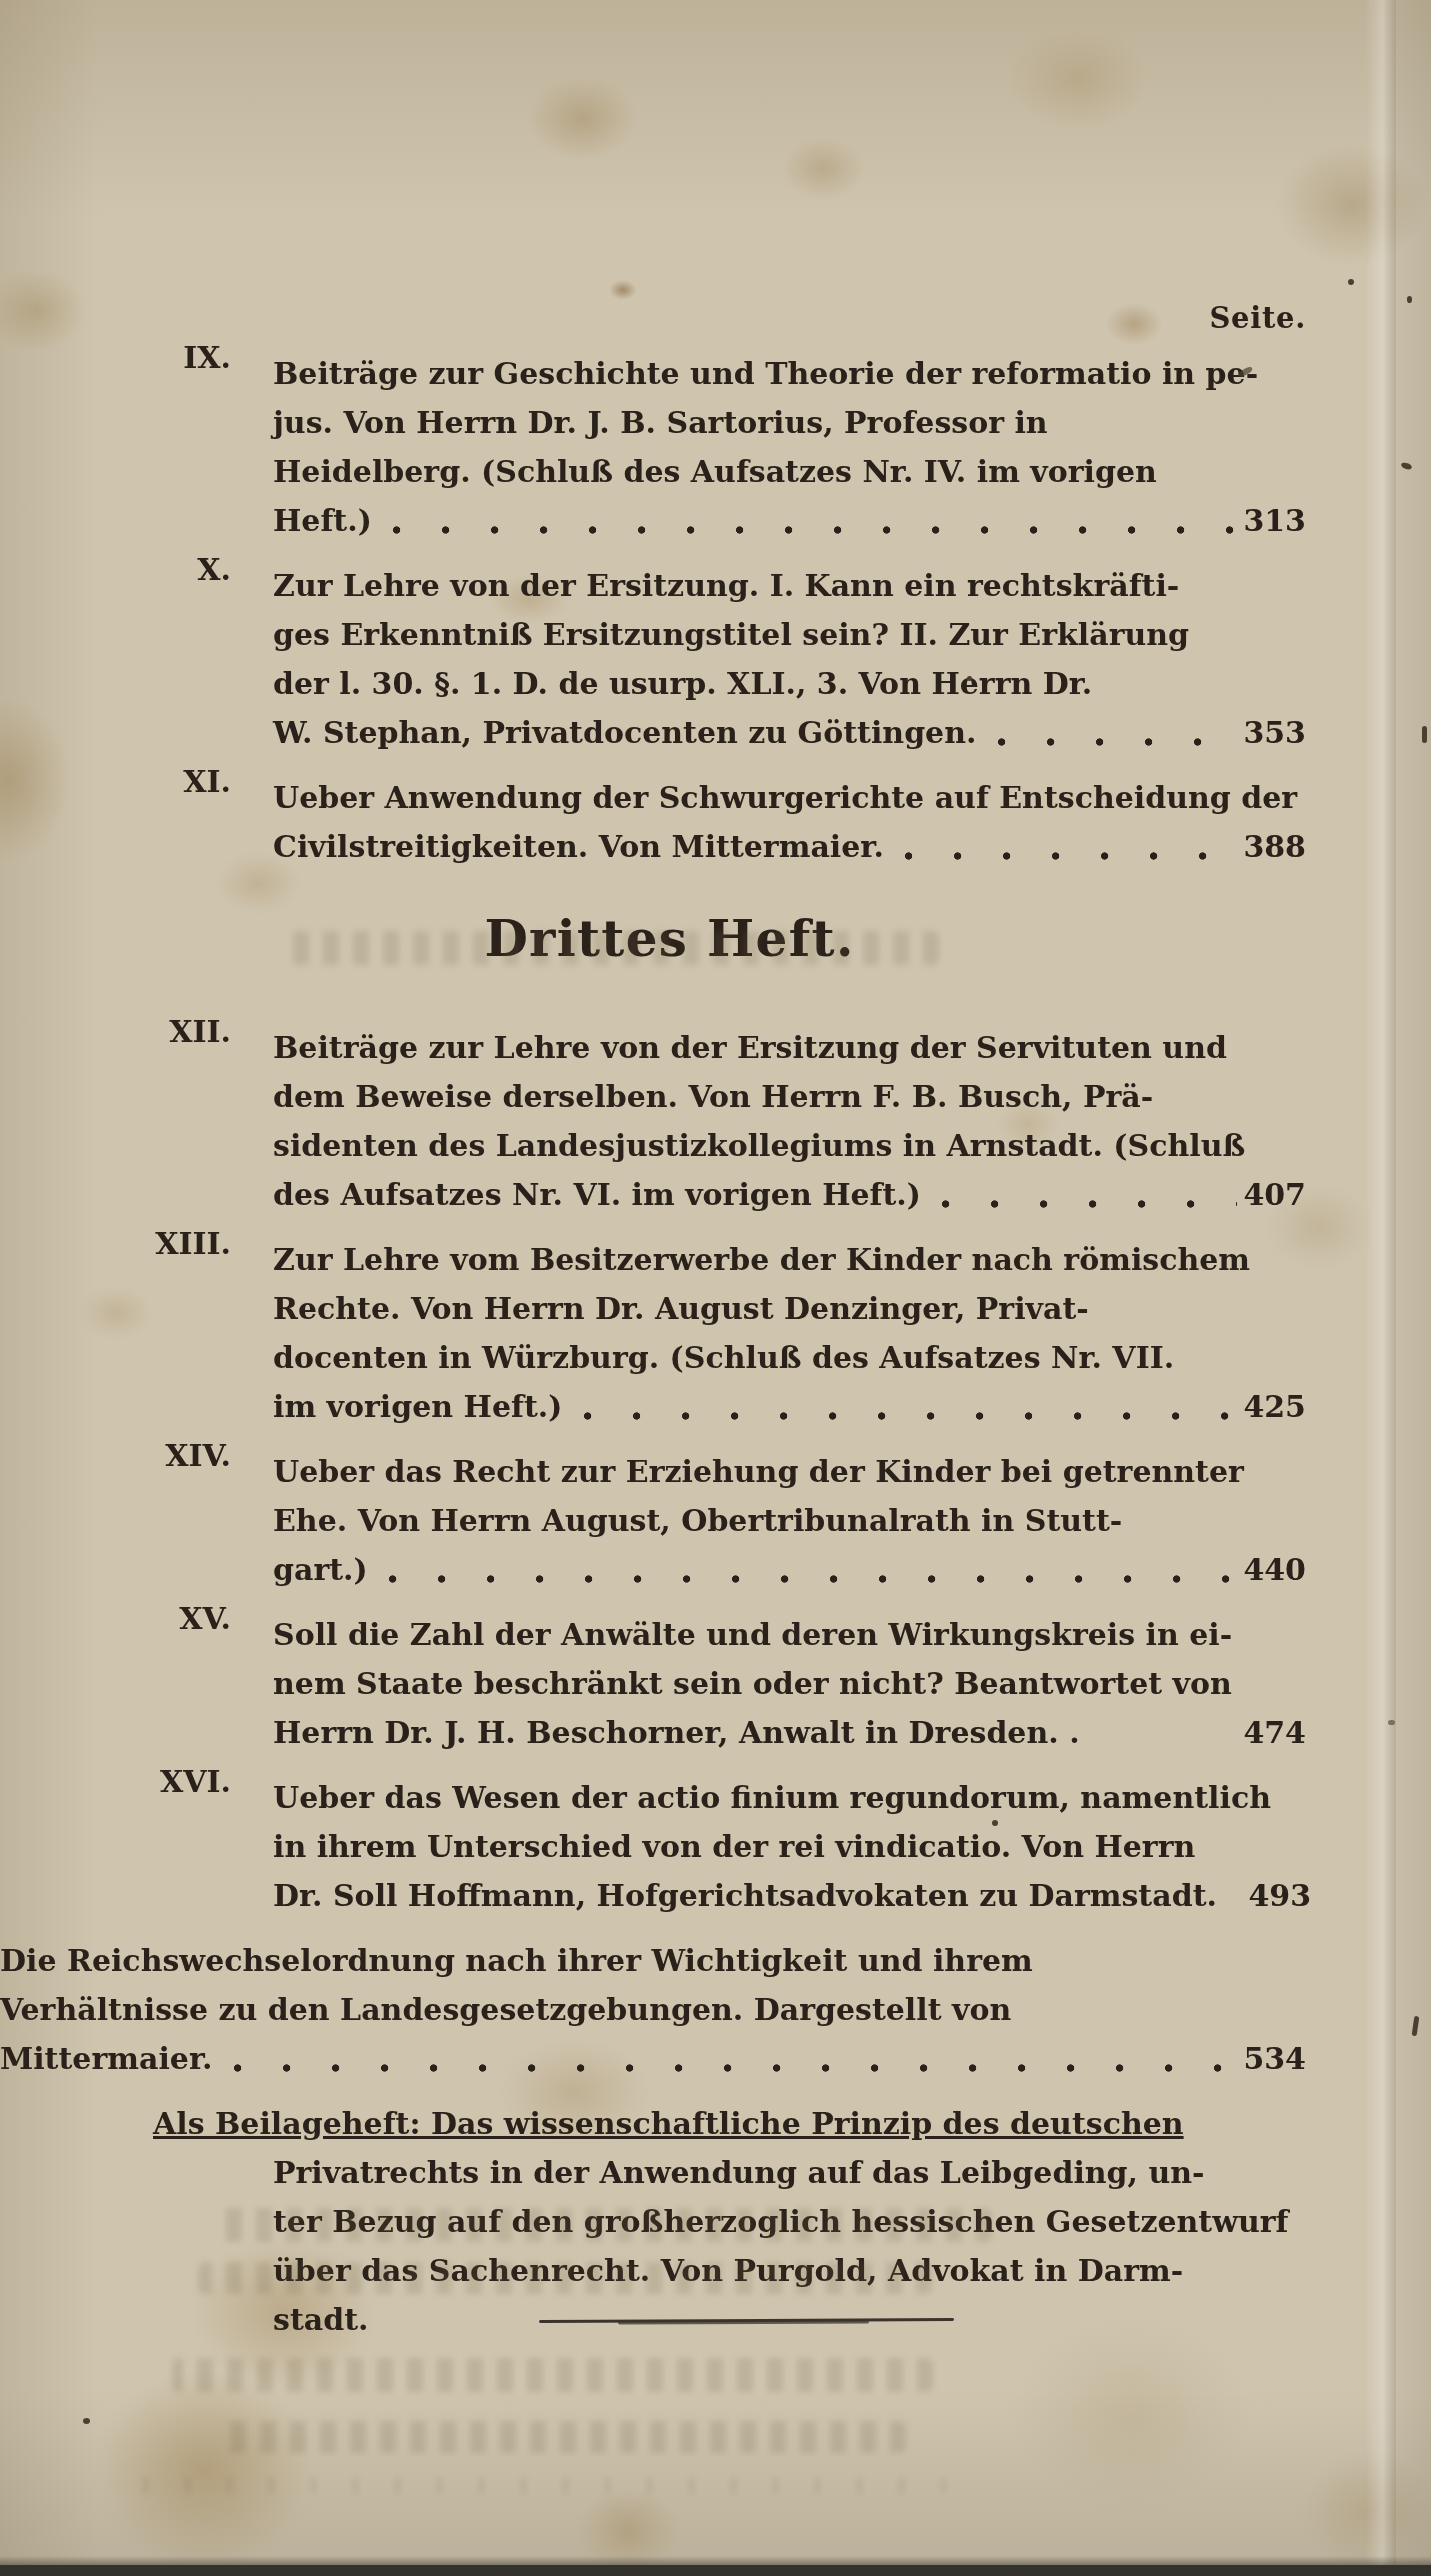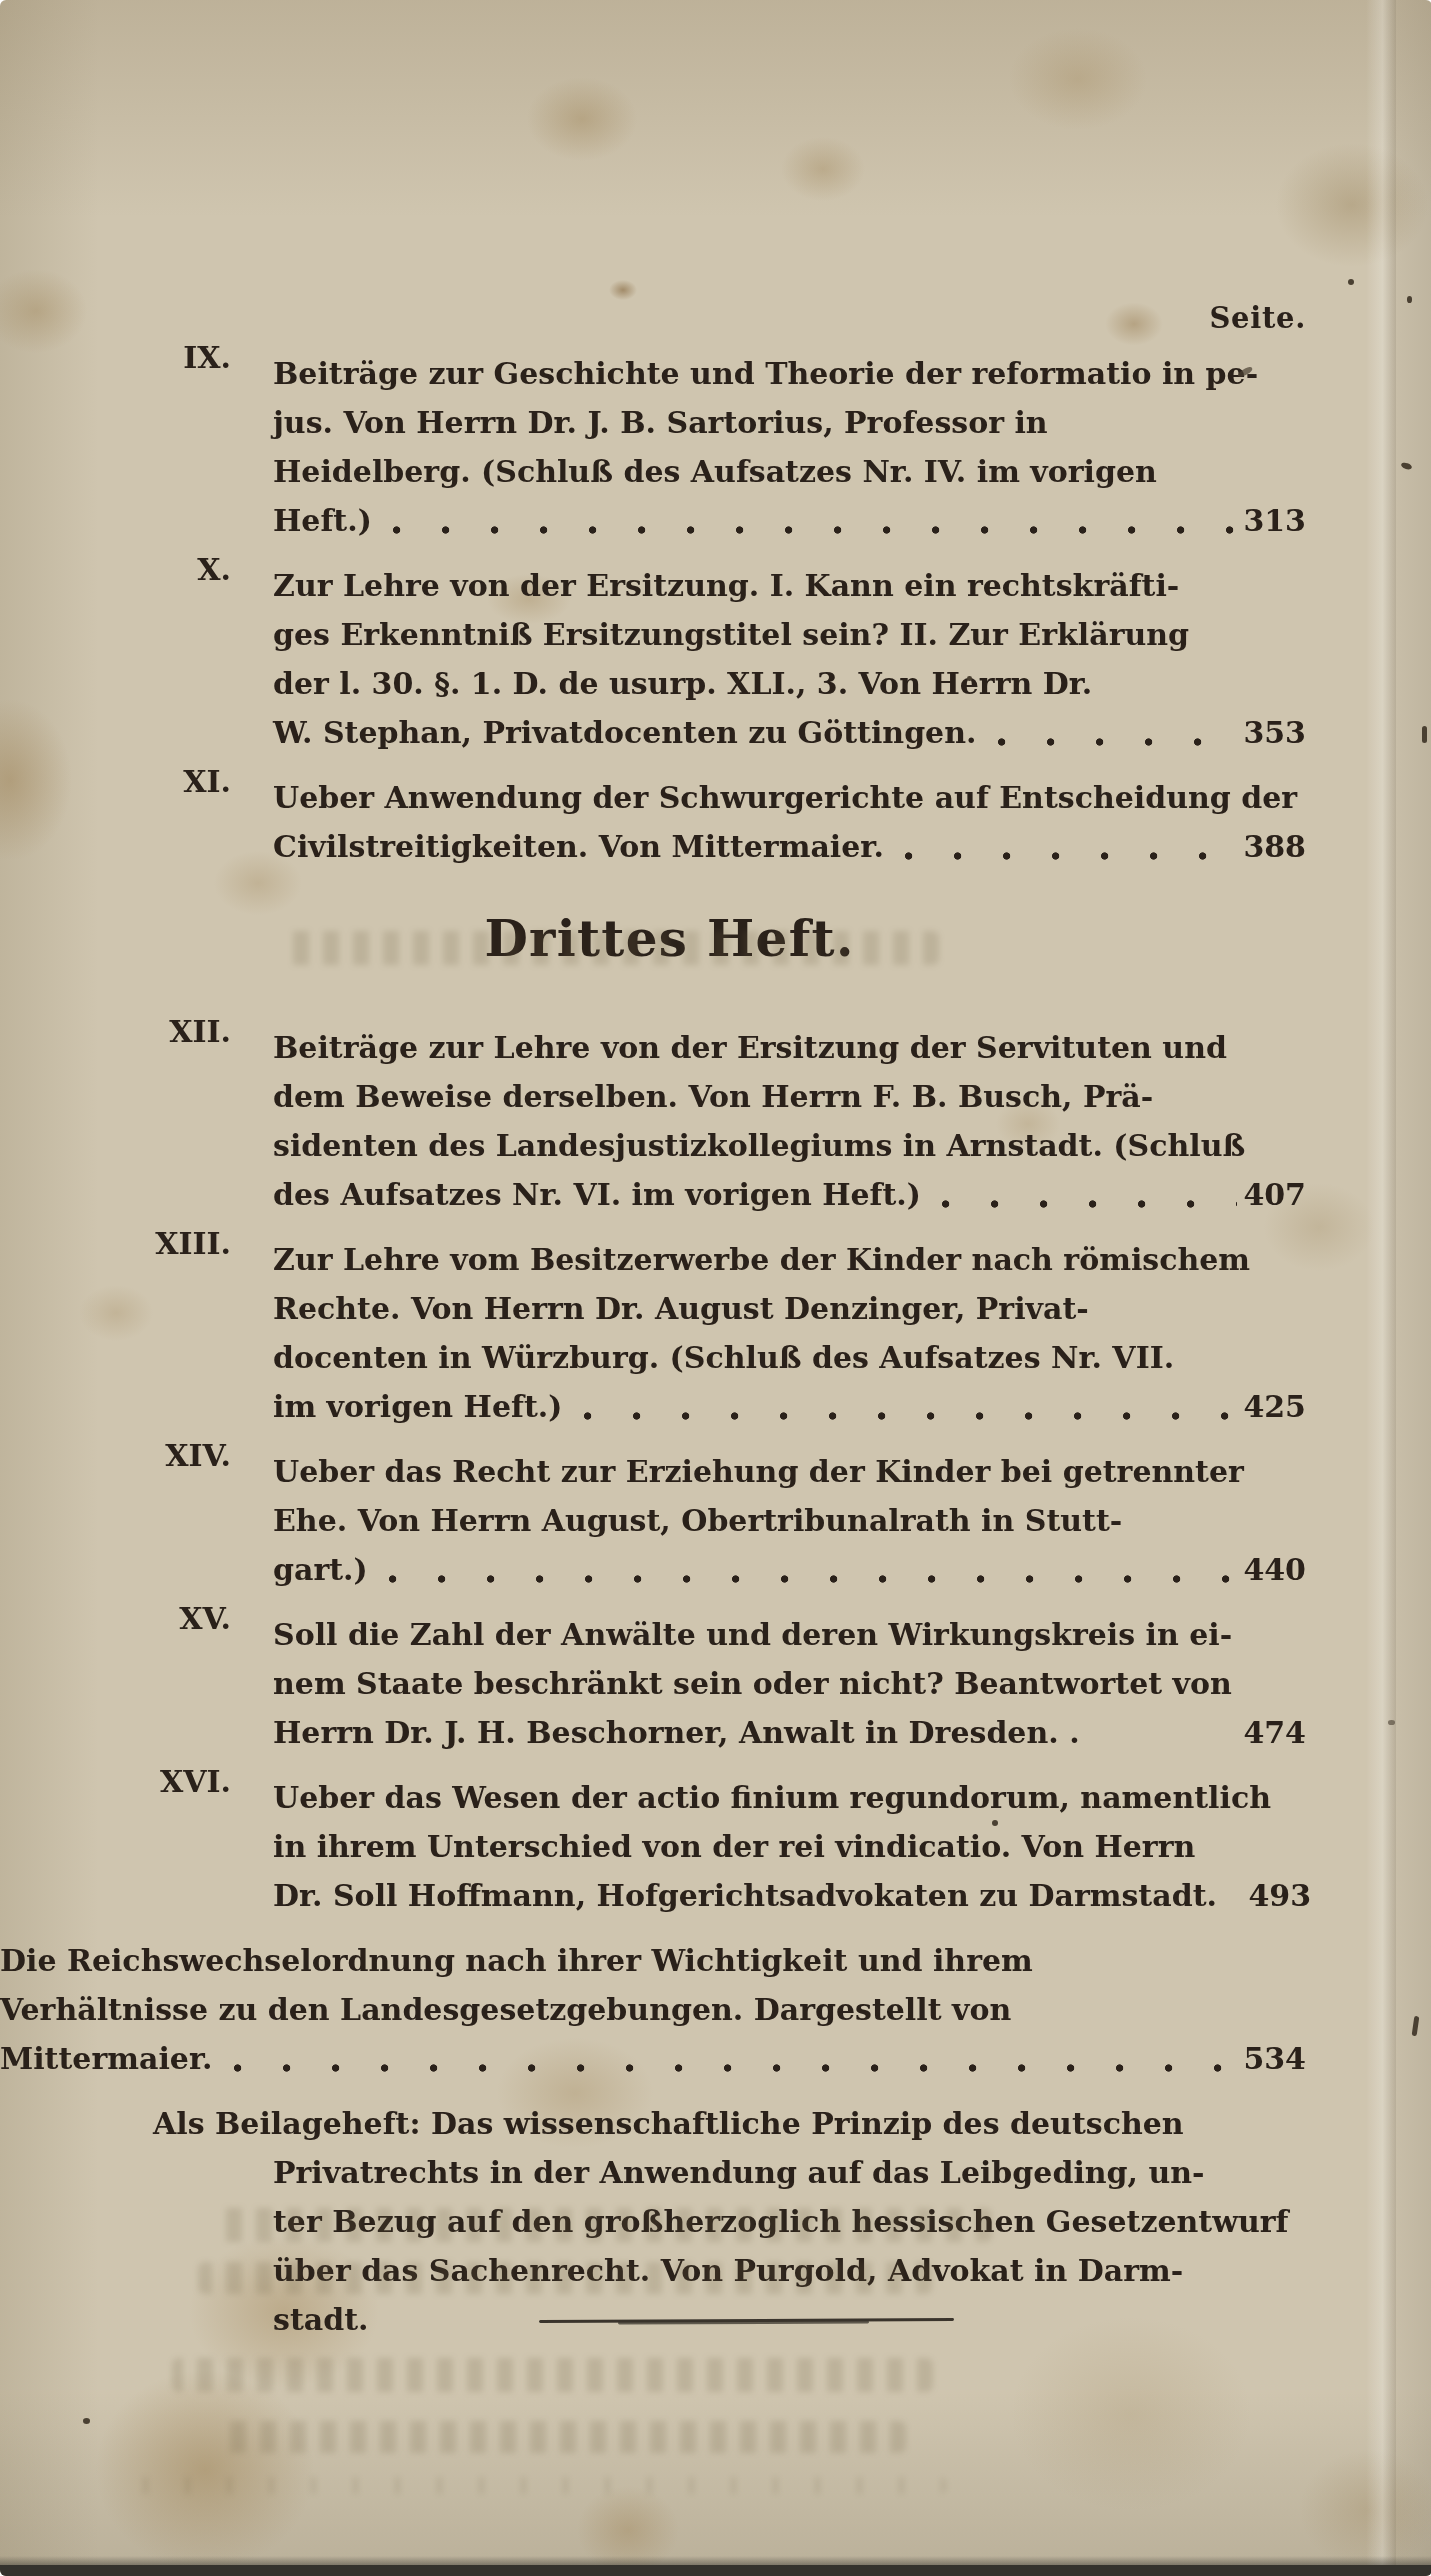--- a/index.html
+++ b/index.html
@@ -32,21 +32,20 @@
       radial-gradient(ellipse 112px 79px at 575px 2093px, rgba(150,120,70,.26), rgba(150,120,70,0) 70%),
       radial-gradient(ellipse 132px 106px at 284px 2311px, rgba(150,118,66,.33), rgba(150,118,66,0) 72%),
       radial-gradient(ellipse 152px 139px at 205px 2470px, rgba(148,115,62,.40), rgba(148,115,62,0) 72%),
       radial-gradient(ellipse 73px 63px at 628px 2530px, rgba(150,118,66,.30), rgba(150,118,66,0) 70%),
       radial-gradient(ellipse 172px 139px at 1131px 2414px, rgba(150,125,80,.18), rgba(150,125,80,0) 70%),
       radial-gradient(ellipse 99px 86px at 1369px 2510px, rgba(145,118,72,.24), rgba(145,118,72,0) 70%),
       linear-gradient(180deg, rgba(120,100,65,.20) 0px, rgba(120,100,65,0) 218px),
       linear-gradient(90deg, rgba(110,95,60,.16) 0px, rgba(110,95,60,0) 99px),
       linear-gradient(270deg, rgba(125,115,95,.20) 0px, rgba(125,115,95,0) 63px),
       linear-gradient(0deg, rgba(110,100,75,.22) 0px, rgba(110,100,75,0) 185px);
-    border-radius: 6px;
   }
   
   .edge-crease{
     position:absolute;top:0;right:36px;width:30px;height:100%;
     background:linear-gradient(90deg, rgba(0,0,0,0) 0, rgba(255,255,250,.28) 55%, rgba(120,110,92,.20) 100%);
   }
   .seite{
     position:absolute;top:301px;right:126px;
     font-size:29px;font-weight:bold;letter-spacing:0.7px;
   }
@@ -68,21 +67,21 @@
     flex:1 1 auto;min-width:6.6px;margin-left:18.5px;
     background-image:radial-gradient(circle at 6.6px 34px, var(--ink) 3.3px, rgba(0,0,0,0) 4px);
     background-repeat:repeat-x;background-size:49px 49px;
   }
   .leader.noleader{background:none;}
   .pagenum{flex:0 0 auto;min-width:69px;text-align:right;font-size:30px;}
   .heft-heading{
     text-align:center;font-size:50px;line-height:44px;font-weight:bold;
     letter-spacing:1.3px;margin:46px 106px 46px 139px;
   }
-  .entry.hanging .line:first-child{margin-left:-120px;}
+  .entry.hanging .line:first-child{margin-left:-120px;text-decoration:underline;}
   
   .ghost{
     position:absolute;filter:blur(3.3px);opacity:.55;transform:scaleX(-1);
     background-image:repeating-linear-gradient(90deg,
       rgba(112,98,68,.34) 0px, rgba(112,98,68,.34) 16px,
       rgba(112,98,68,0) 16px, rgba(112,98,68,0) 30px);
     border-radius:6.6px;
   }
   .ghost.g1{left:284px;top:931px;width:655px;height:34px;}
   .ghost.g2{left:218px;top:2208px;width:774px;height:34px;}

